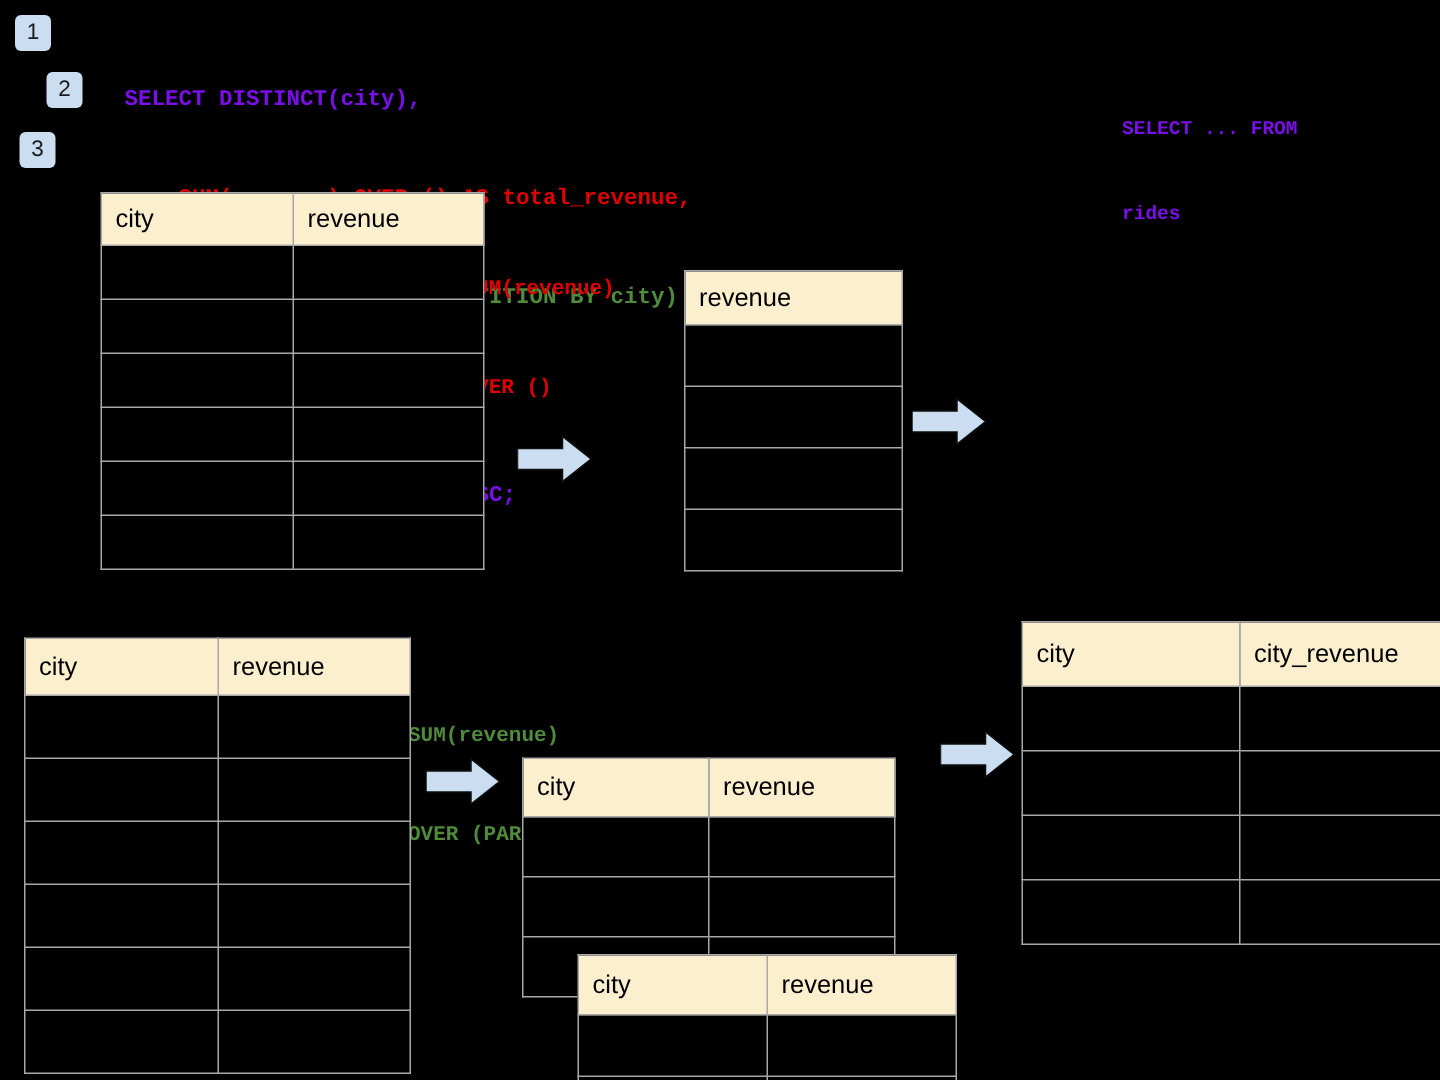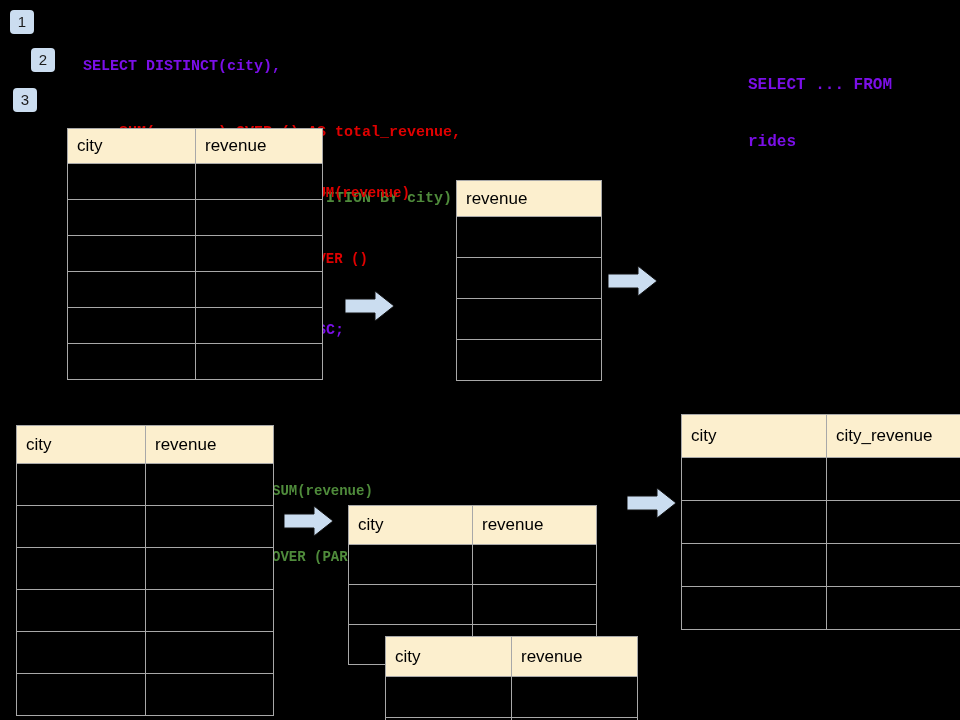--- a/index.html
+++ b/index.html
@@ -42,21 +42,21 @@
     letter-spacing: 0px;
   }
   .code-line { white-space: pre; }
   .c-purple { color: #7B0FE8; }
   .c-red    { color: #E00000; }
   .c-green  { color: #4F8B3B; }
 
   .side-note {
     position: absolute;
     font-family: "Liberation Mono", "DejaVu Sans Mono", monospace;
-    font-size: 16px;
+    font-size: 13px;
     font-weight: bold;
     line-height: 19px;
     white-space: pre;
     color: #7B0FE8;
   }
 
   
   .annot {
     position: absolute;
     font-family: "Liberation Mono", "DejaVu Sans Mono", monospace;

